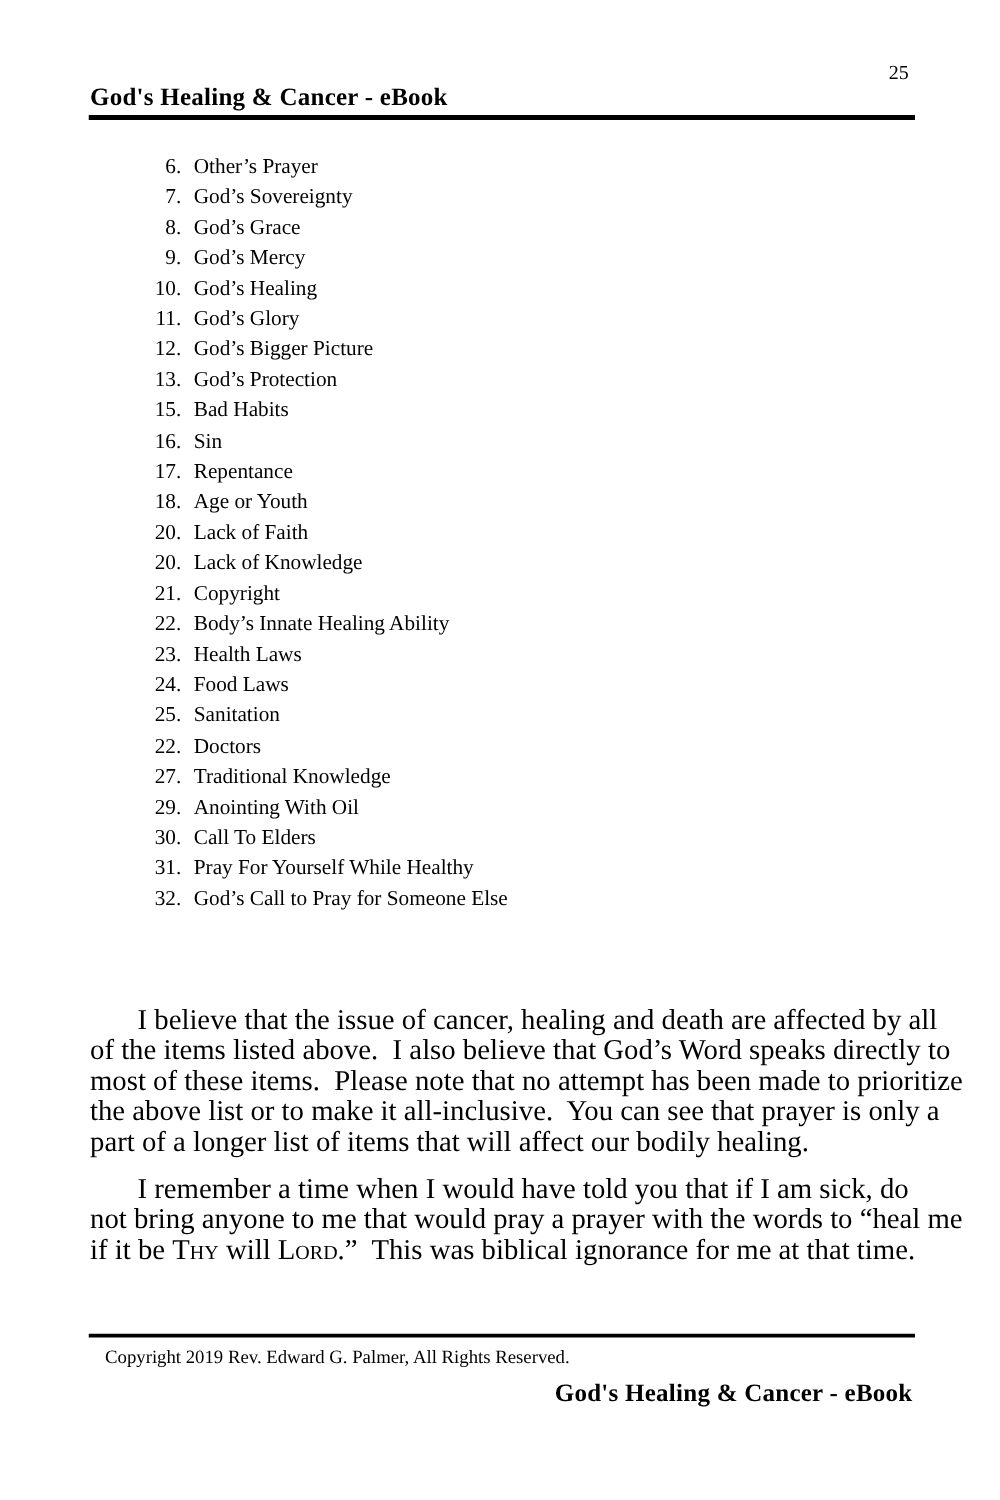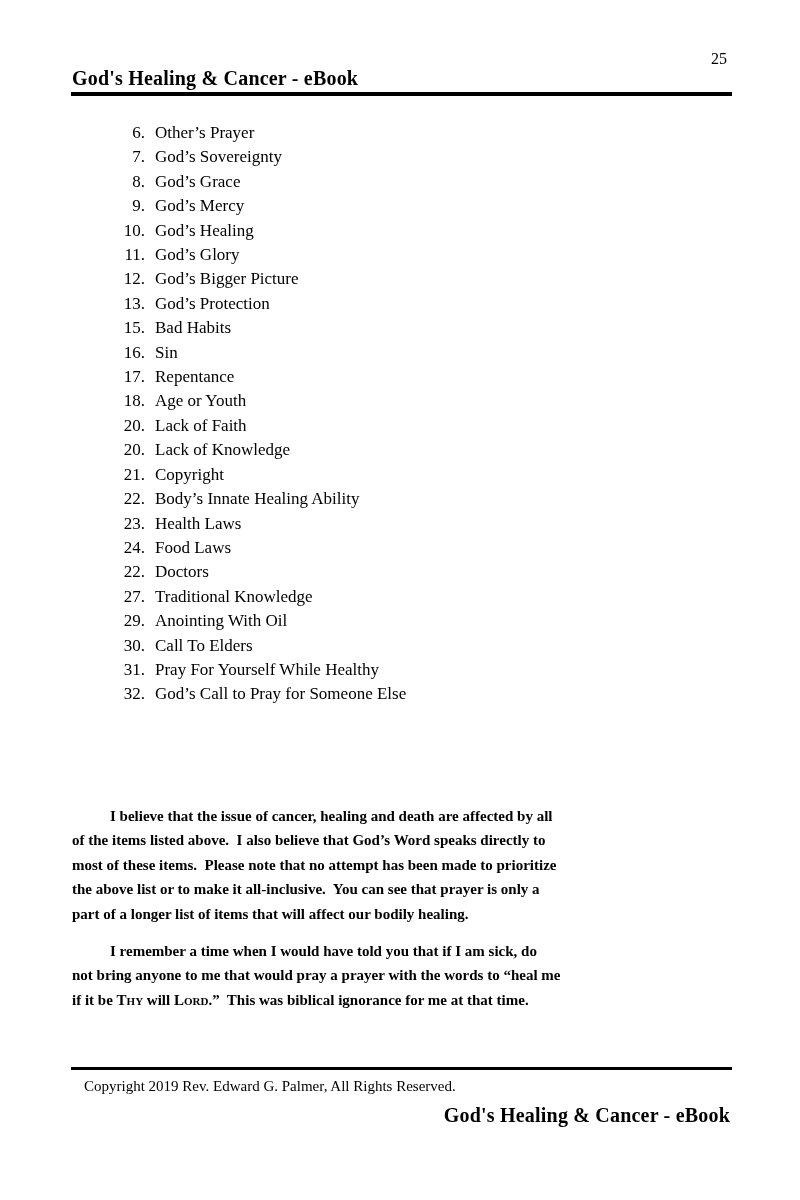--- a/index.html
+++ b/index.html
@@ -51,25 +51,24 @@
     text-align: right;
     flex: 0 0 73px;
   }
   .list-label { margin-left: 10px; white-space: pre; }
   .paragraphs {
     position: absolute;
     left: 72px;
     top: 804px;
   }
   .body-para {
-    font-size: 15px;
+    font-size: 23px;
     line-height: 24.4px;
     white-space: pre;
     text-indent: 38px;
-    font-weight: bold;
   }
   .body-para + .body-para { margin-top: 13px; }
   .smallcaps { font-variant: small-caps; }
   .footer-rule {
     position: absolute;
     left: 71px;
     top: 1067px;
     width: 661px;
     height: 3px;
     background: #000000;
@@ -168,20 +167,24 @@
         <span class="list-num">22.</span>
         <span class="list-label">Body’s Innate Healing Ability</span>
       </div>
       <div class="list-row">
         <span class="list-num">23.</span>
         <span class="list-label">Health Laws</span>
       </div>
       <div class="list-row">
         <span class="list-num">24.</span>
         <span class="list-label">Food Laws</span>
+      </div>
+      <div class="list-row">
+        <span class="list-num">25.</span>
+        <span class="list-label">Sanitation</span>
       </div>
       <div class="list-row">
         <span class="list-num">22.</span>
         <span class="list-label">Doctors</span>
       </div>
       <div class="list-row">
         <span class="list-num">27.</span>
         <span class="list-label">Traditional Knowledge</span>
       </div>
       <div class="list-row">

